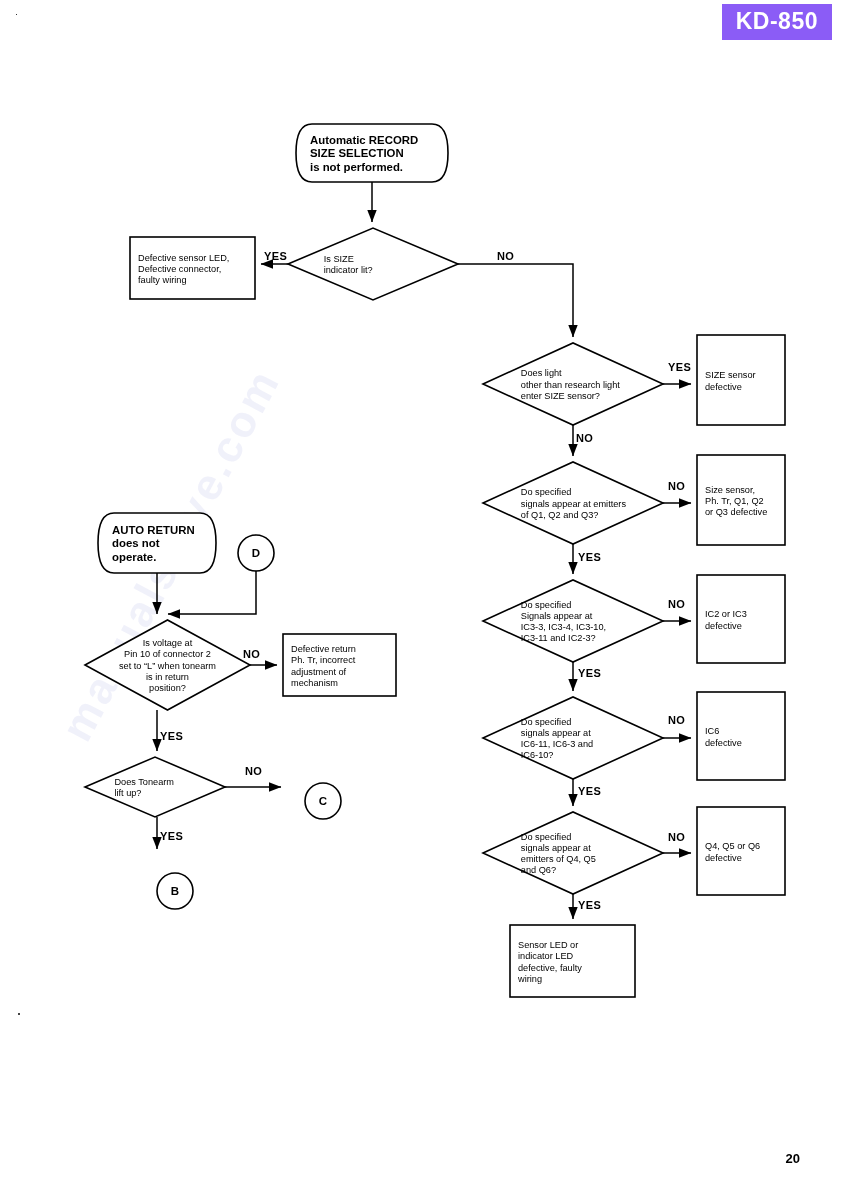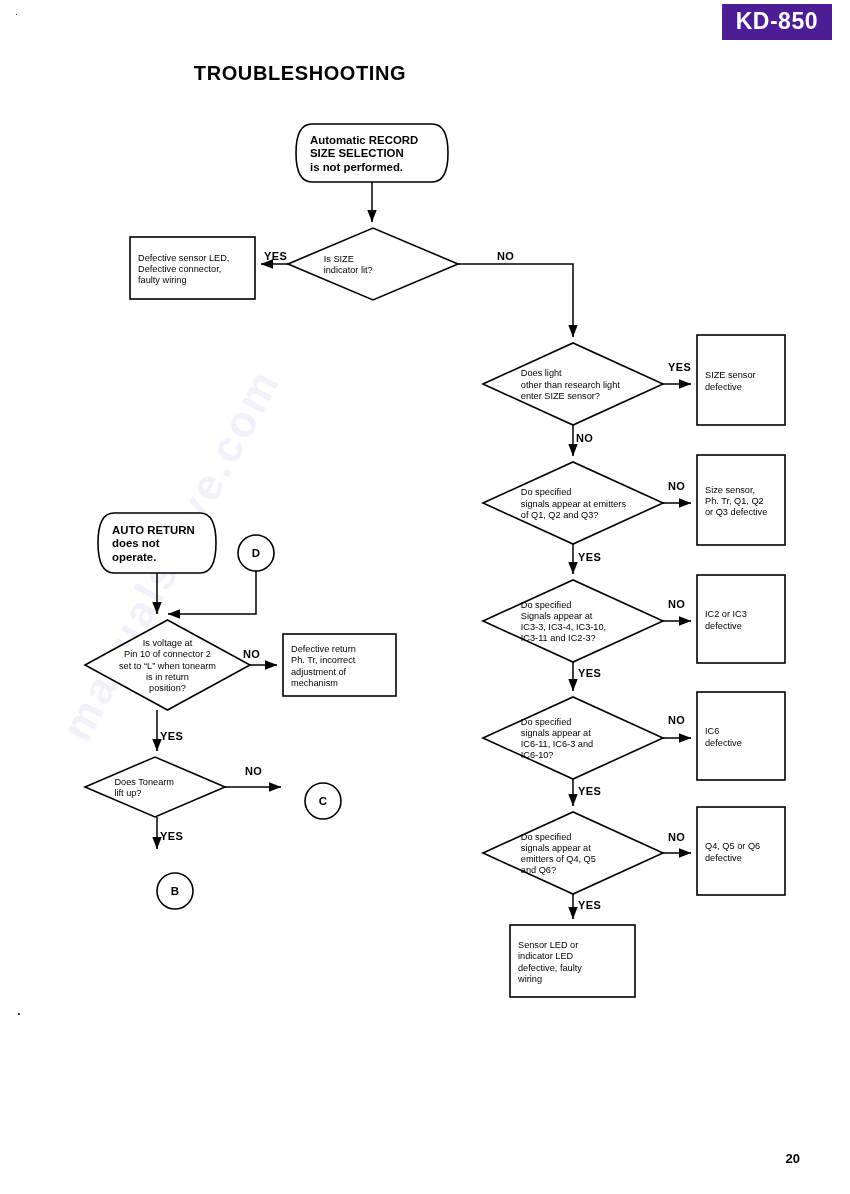--- a/index.html
+++ b/index.html
@@ -22,21 +22,21 @@
     position: absolute;
     inset: 0;
     width: 850px;
     height: 1194px;
   }
 
   #model-badge {
     position: absolute;
     top: 4px;
     right: 18px;
-    background: #4c1d95;
+    background: #8b5cf6;
     color: #ffffff;
     padding: 6px 14px 7px 14px;
     font-size: 23px;
     font-weight: 700;
     letter-spacing: 0.5px;
     font-family: "Liberation Sans", sans-serif;
     line-height: 1;
   }
 
   #page-title {
@@ -133,21 +133,20 @@
   }
 </style>
 </head>
 <body>
 
 <div id="page">
 
   <div id="watermark">manualshive.com</div>
 
   <div id="model-badge">KD-850</div>
-  <div id="page-title">TROUBLESHOOTING</div>
   <div id="page-number">20</div>
   <div id="corner-tick-left"></div>
   <div id="corner-tick-bl"></div>
 
   <svg id="flow" viewBox="0 0 850 1194">
     <defs>
       <marker id="arrow" markerWidth="9" markerHeight="9" refX="8.2" refY="3.2" orient="auto" markerUnits="strokeWidth">
         <path d="M0,0 L8.4,3.2 L0,6.4 z" fill="#000000"></path>
       </marker>
     </defs>

